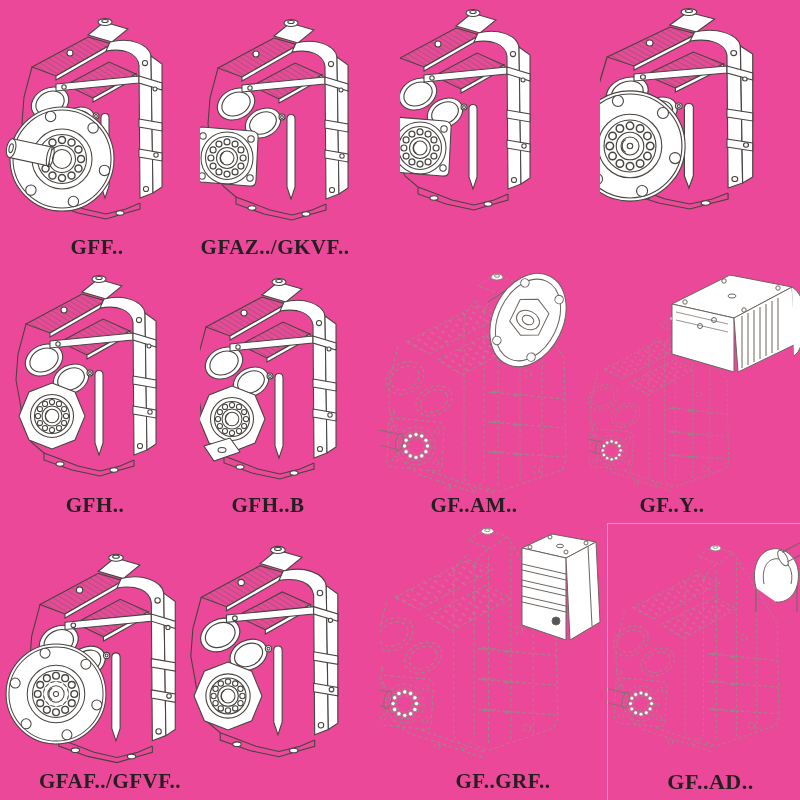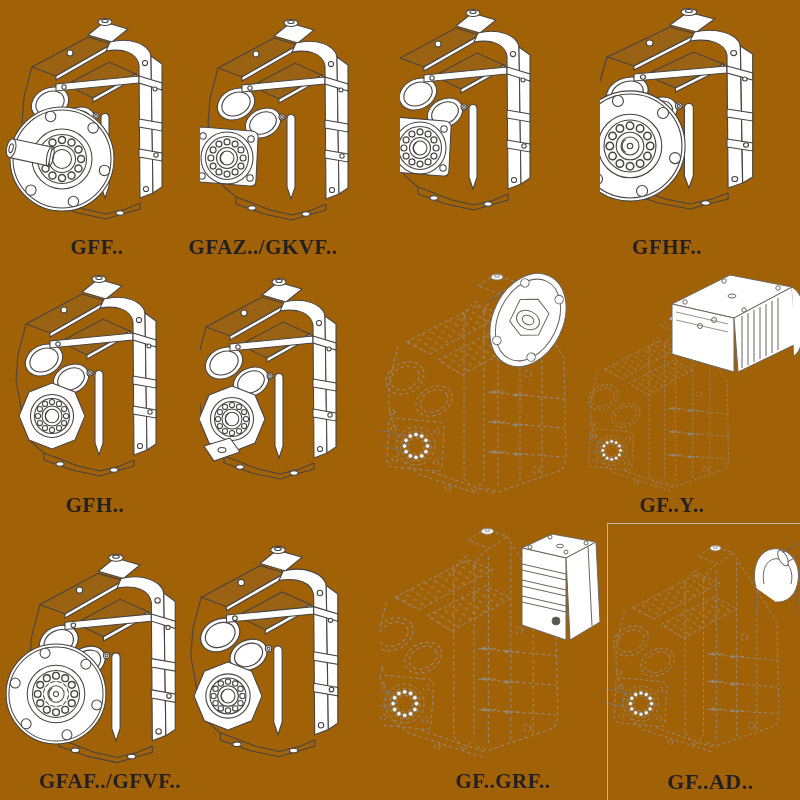--- a/index.html
+++ b/index.html
@@ -1,16 +1,16 @@
 <!DOCTYPE html>
 <html><head>
 <meta charset="utf-8">
 <style>
   html,body{margin:0;padding:0;background:#fff;width:800px;height:800px;overflow:hidden}
-  #board{position:relative;width:800px;height:800px;background:#a16207}
+  #board{position:relative;width:800px;height:800px;background:#ec4899}
   .cellsvg{position:absolute}
   .lbl{position:absolute;text-align:center;font:700 21px "Liberation Serif","DejaVu Serif",serif;color:#241f20;letter-spacing:.5px;white-space:nowrap}
   .frame{position:absolute;left:607px;top:523px;width:192px;height:276px;border-left:1px solid #b8b4b0;border-top:1px solid #b8b4b0}
 </style>
 </head>
 <body>
 
 <div id="board">
 
 <svg width="0" height="0" style="position:absolute">
@@ -312,21 +312,22 @@
   <use href="#grfbox"></use>
 </svg>
 <svg class="cellsvg" style="left:606px;top:524px" width="194" height="248" viewBox="0 0 194 248">
   <use href="#hdash" transform="translate(0,14) scale(0.92)"></use>
   <use href="#adshaft"></use>
 </svg>
 
 <div class="frame"></div>
 
 <div class="lbl" style="left:0;top:235px;width:200px;transform:translateX(-3px)">GFF..</div>
-<div class="lbl" style="left:188px;top:235px;width:200px;transform:translateX(-25px)">GFAZ../GKVF..</div>
-<div class="lbl" style="left:600px;top:235px;width:200px;transform:translateX(-33px)">GFHF..</div>
+<div class="lbl" style="left:200px;top:235px;width:200px;transform:translateX(-25px)">GFAZ../GKVF..</div>
 <div class="lbl" style="left:0;top:493px;width:200px;transform:translateX(-5px)">GFH..</div>
+<div class="lbl" style="left:200px;top:493px;width:200px;transform:translateX(-32px)">GFH..B</div>
+<div class="lbl" style="left:380px;top:493px;width:220px;transform:translateX(-16px)">GF..AM..</div>
 <div class="lbl" style="left:0;top:769px;width:210px;transform:translateX(5px)">GFAF../GFVF..</div>
 <div class="lbl" style="left:590px;top:493px;width:210px;transform:translateX(-23px)">GF..Y..</div>
 <div class="lbl" style="left:401px;top:769px;width:230px;transform:translateX(-13px)">GF..GRF..</div>
 <div class="lbl" style="left:605px;top:769px;width:195px;transform:translateX(8px);font-size:22px">GF..AD..</div>
 
 </div>
 
 </body></html>

